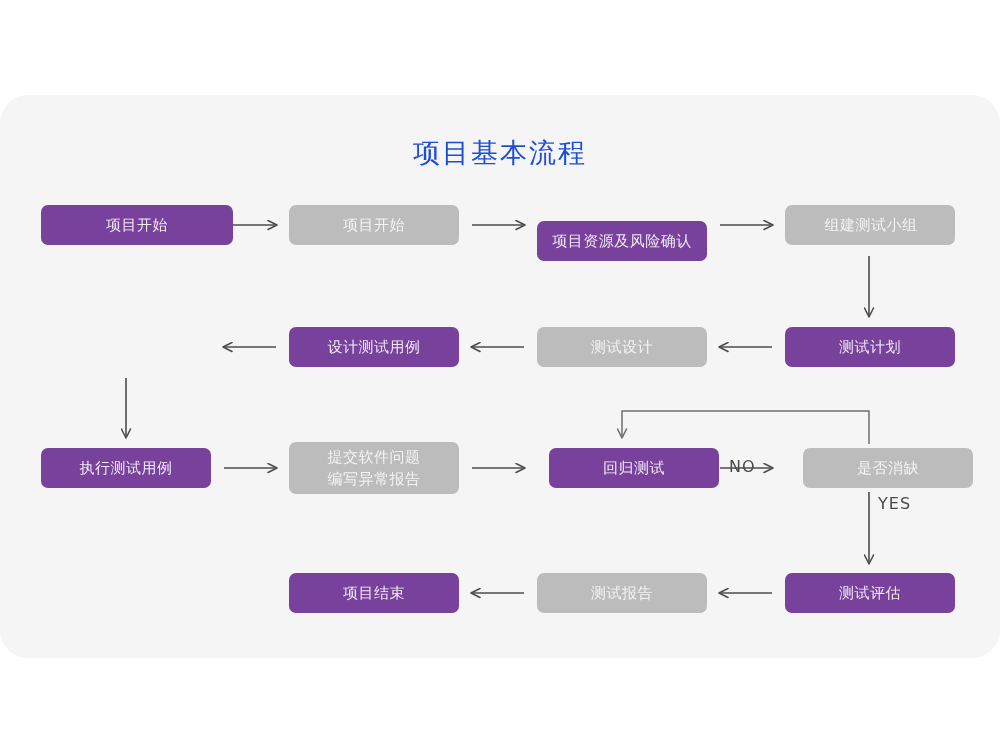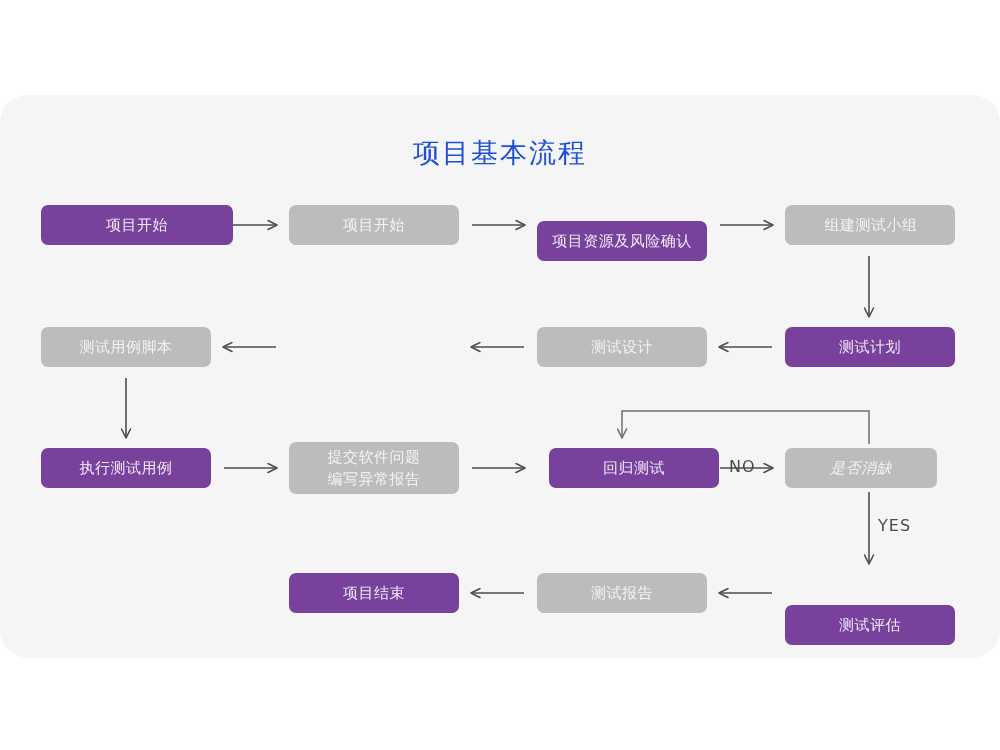--- a/index.html
+++ b/index.html
@@ -125,30 +125,30 @@
     </g>
 
     <path d="M869,444 L869,411 L622,411 L622,437" stroke="#6f6f6f" stroke-width="1.5" fill="none" marker-end="url(#ahg)"></path>
   </svg>
 
   <div class="node purple" style="left:41px;  top:205px; width:192px; height:40px;">项目开始</div>
   <div class="node gray" style="left:289px; top:205px; width:170px; height:40px;">项目开始</div>
   <div class="node purple" style="left:537px; top:221px; width:170px; height:40px;">项目资源及风险确认</div>
   <div class="node gray" style="left:785px; top:205px; width:170px; height:40px;padding-left:8px;">组建测试小组</div>
 
-  <div class="node gray" style="left:41px;  top:327px; width:170px; height:40px;">测试用例脚本</div>
+  <div class="node purple" style="left:289px; top:327px; width:170px; height:40px;">设计测试用例</div>
   <div class="node gray" style="left:537px; top:327px; width:170px; height:40px;">测试设计</div>
   <div class="node purple" style="left:785px; top:327px; width:170px; height:40px;">测试计划</div>
 
   <div class="node purple" style="left:41px;  top:448px; width:170px; height:40px;">执行测试用例</div>
   <div class="node gray" style="left:289px; top:442px; width:170px; height:52px;">提交软件问题
 编写异常报告</div>
   <div class="node purple" style="left:537px; top:448px; width:170px; height:40px;margin-left:12px;">回归测试</div>
-  <div class="node gray" style="left:785px; top:448px; width:152px; height:40px;font-style:italic;">是否消缺</div>
+  <div class="node gray" style="left:803px; top:448px; width:170px; height:40px;">是否消缺</div>
 
   <div class="node purple" style="left:289px; top:573px; width:170px; height:40px;">项目结束</div>
   <div class="node gray" style="left:537px; top:573px; width:170px; height:40px;">测试报告</div>
-  <div class="node purple" style="left:785px; top:573px; width:170px; height:40px;margin-top:32px;">测试评估</div>
+  <div class="node purple" style="left:785px; top:573px; width:170px; height:40px;">测试评估</div>
 
   <div class="edge-label" style="left:729px; top:414px;margin-top:43px;">NO</div>
-  <div class="edge-label" style="left:878px; top:516px;text-align:center;">YES</div>
+  <div class="edge-label" style="left:878px; top:494px;text-align:center;">YES</div>
 
 </div>
 
 </body></html>

